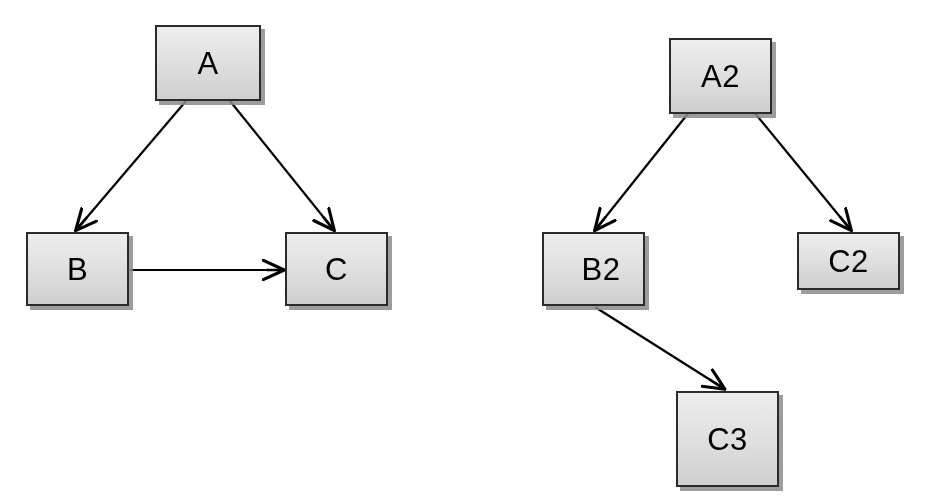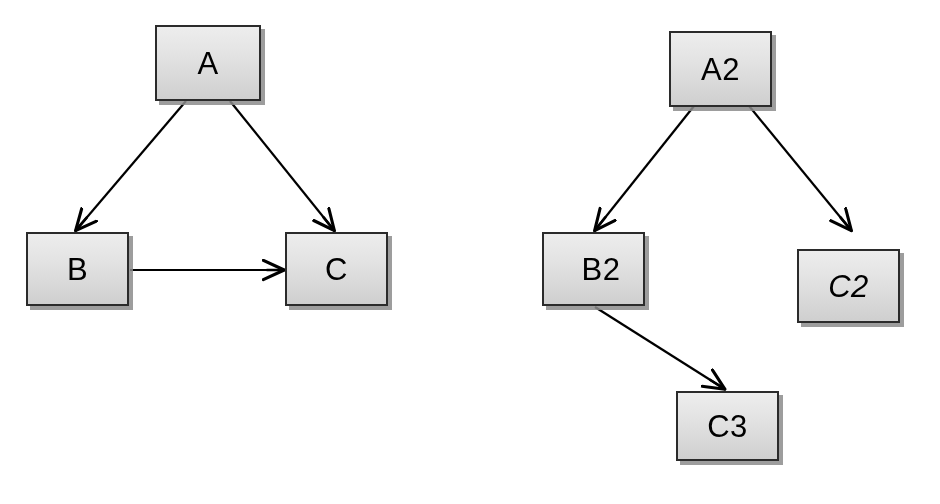--- a/index.html
+++ b/index.html
@@ -70,27 +70,27 @@
   <div id="nodes-group">
       <div class="node" style="left: 155px; top: 25px; width: 106px; height: 76px;">
         <span class="node-label">A</span>
       </div>
       <div class="node" style="left: 26px; top: 232px; width: 103px; height: 74px;">
         <span class="node-label">B</span>
       </div>
       <div class="node" style="left: 285px; top: 232px; width: 103px; height: 74px;">
         <span class="node-label">C</span>
       </div>
-      <div class="node" style="left: 669px; top: 31px; width: 103px; height: 76px;">
+      <div class="node" style="left: 669px; top: 38px; width: 103px; height: 76px;">
         <span class="node-label">A2</span>
       </div>
       <div class="node" style="left: 542px; top: 232px; width: 103px; height: 74px; padding-left: 15px;">
         <span class="node-label">B2</span>
       </div>
-      <div class="node" style="left: 797px; top: 249px; width: 103px; height: 74px; font-style: italic;">
+      <div class="node" style="left: 797px; top: 232px; width: 103px; height: 58px;">
         <span class="node-label">C2</span>
       </div>
-      <div class="node" style="left: 676px; top: 391px; width: 103px; height: 70px;">
+      <div class="node" style="left: 676px; top: 391px; width: 103px; height: 96px;">
         <span class="node-label">C3</span>
       </div>
     </div>
 
 </div>
 
 </body></html>

